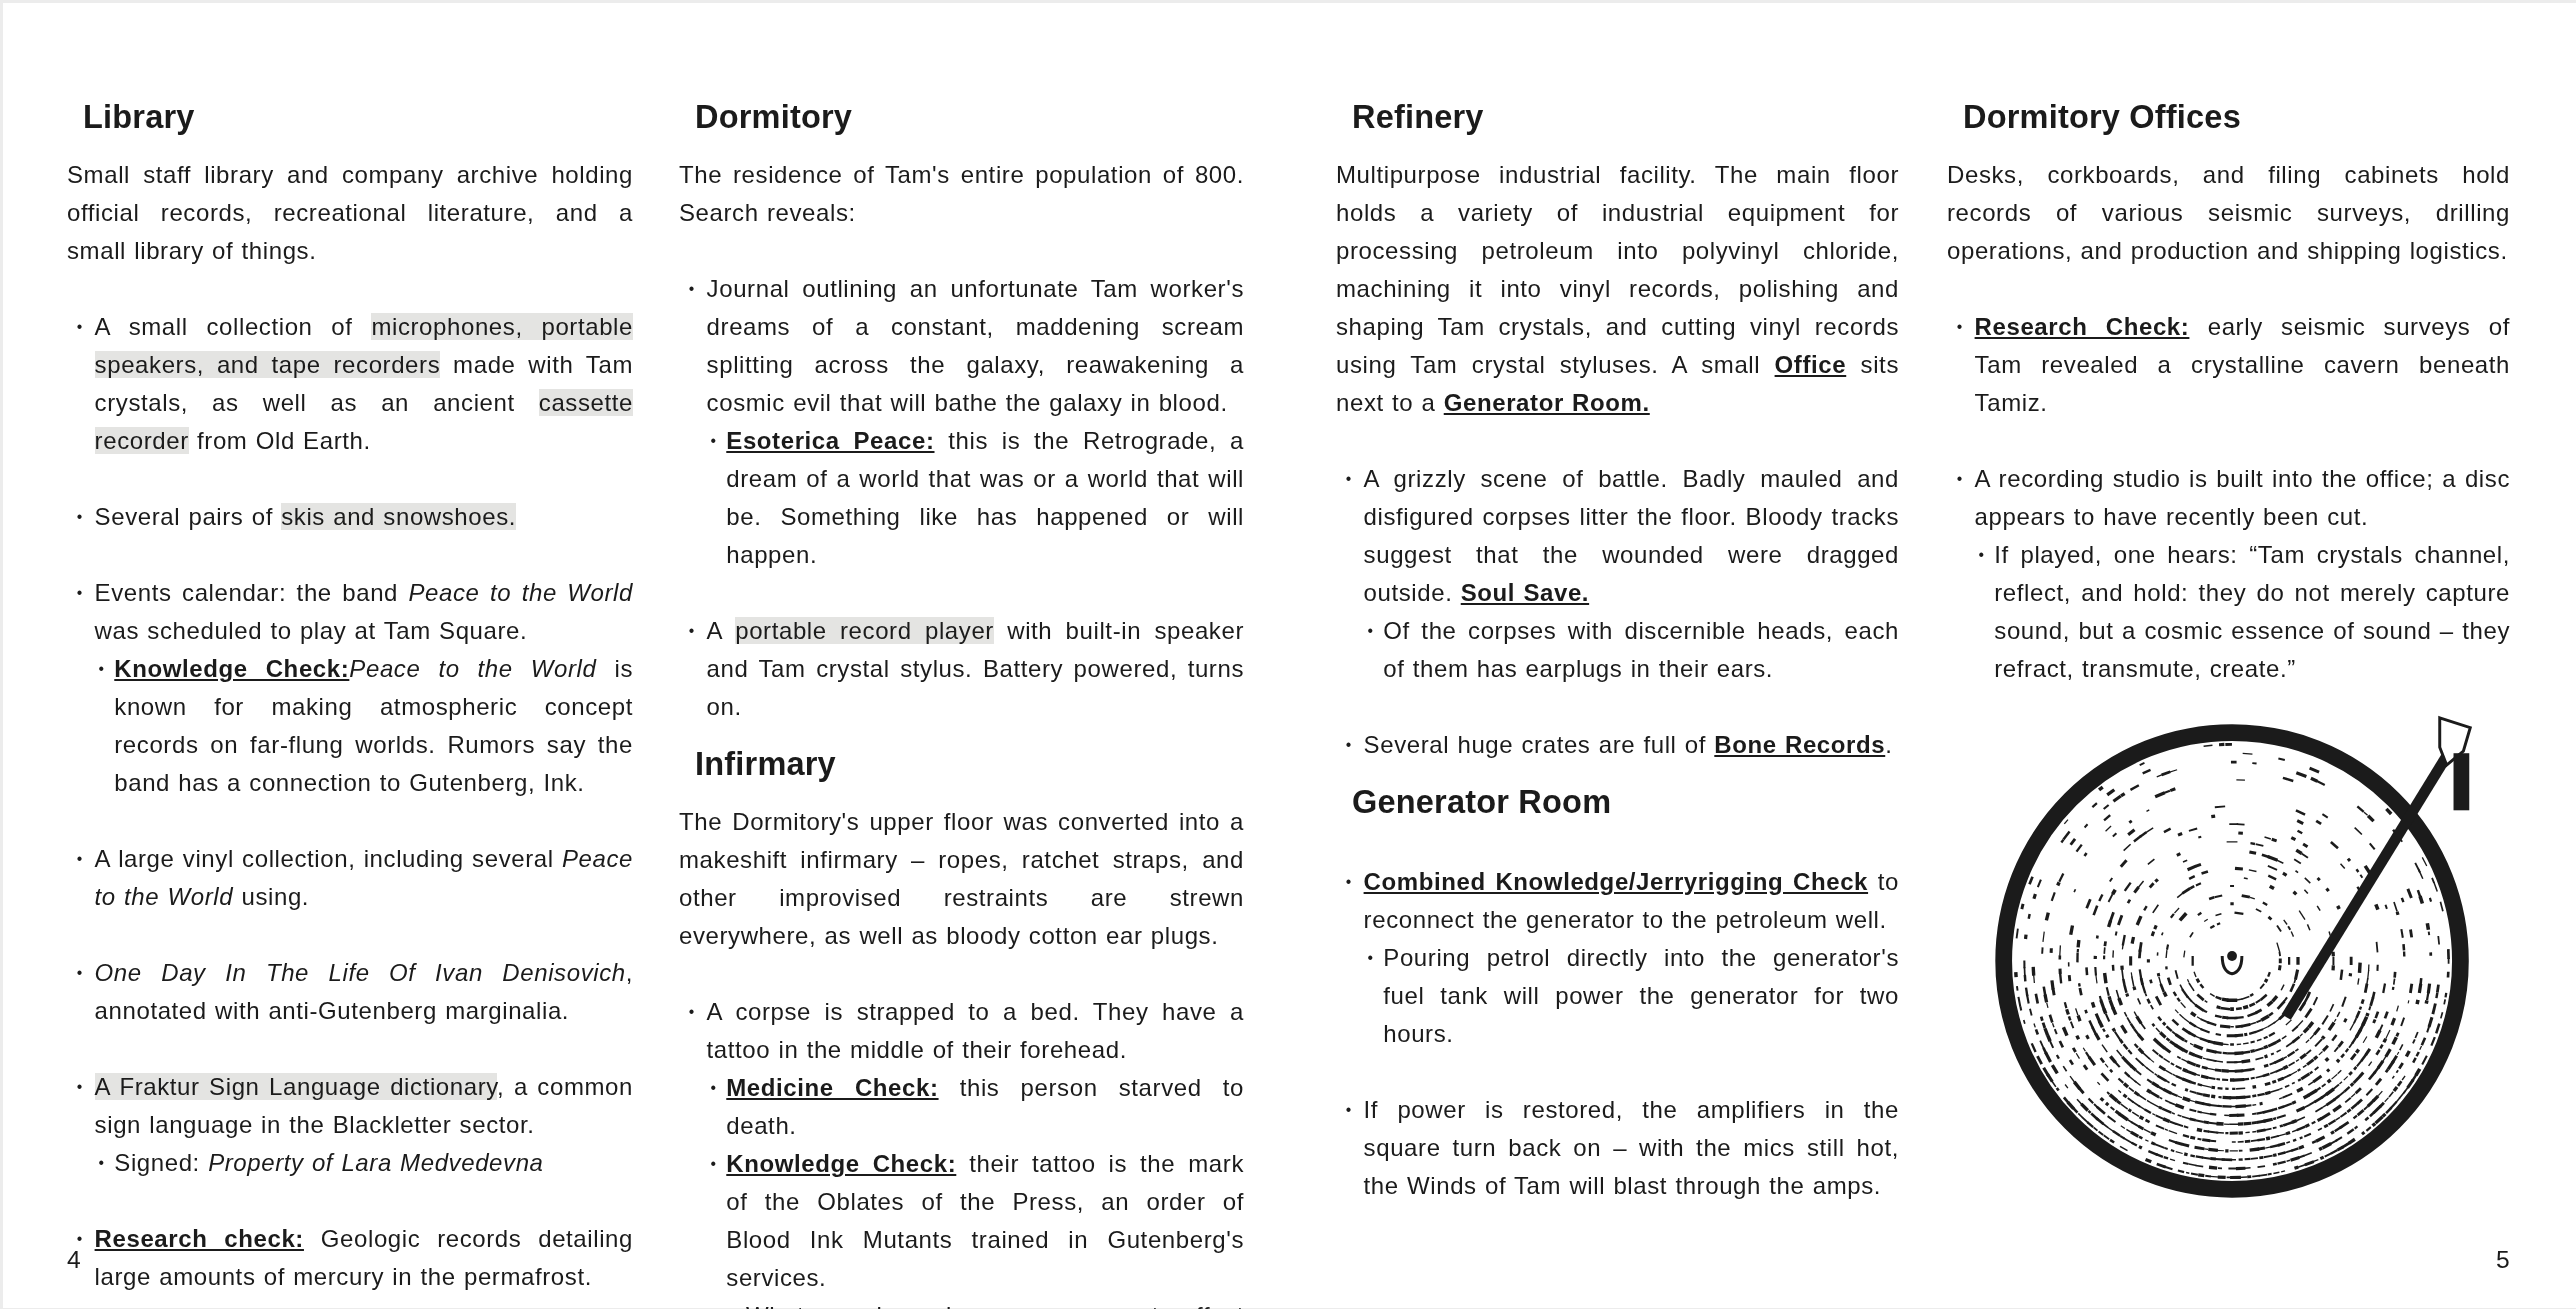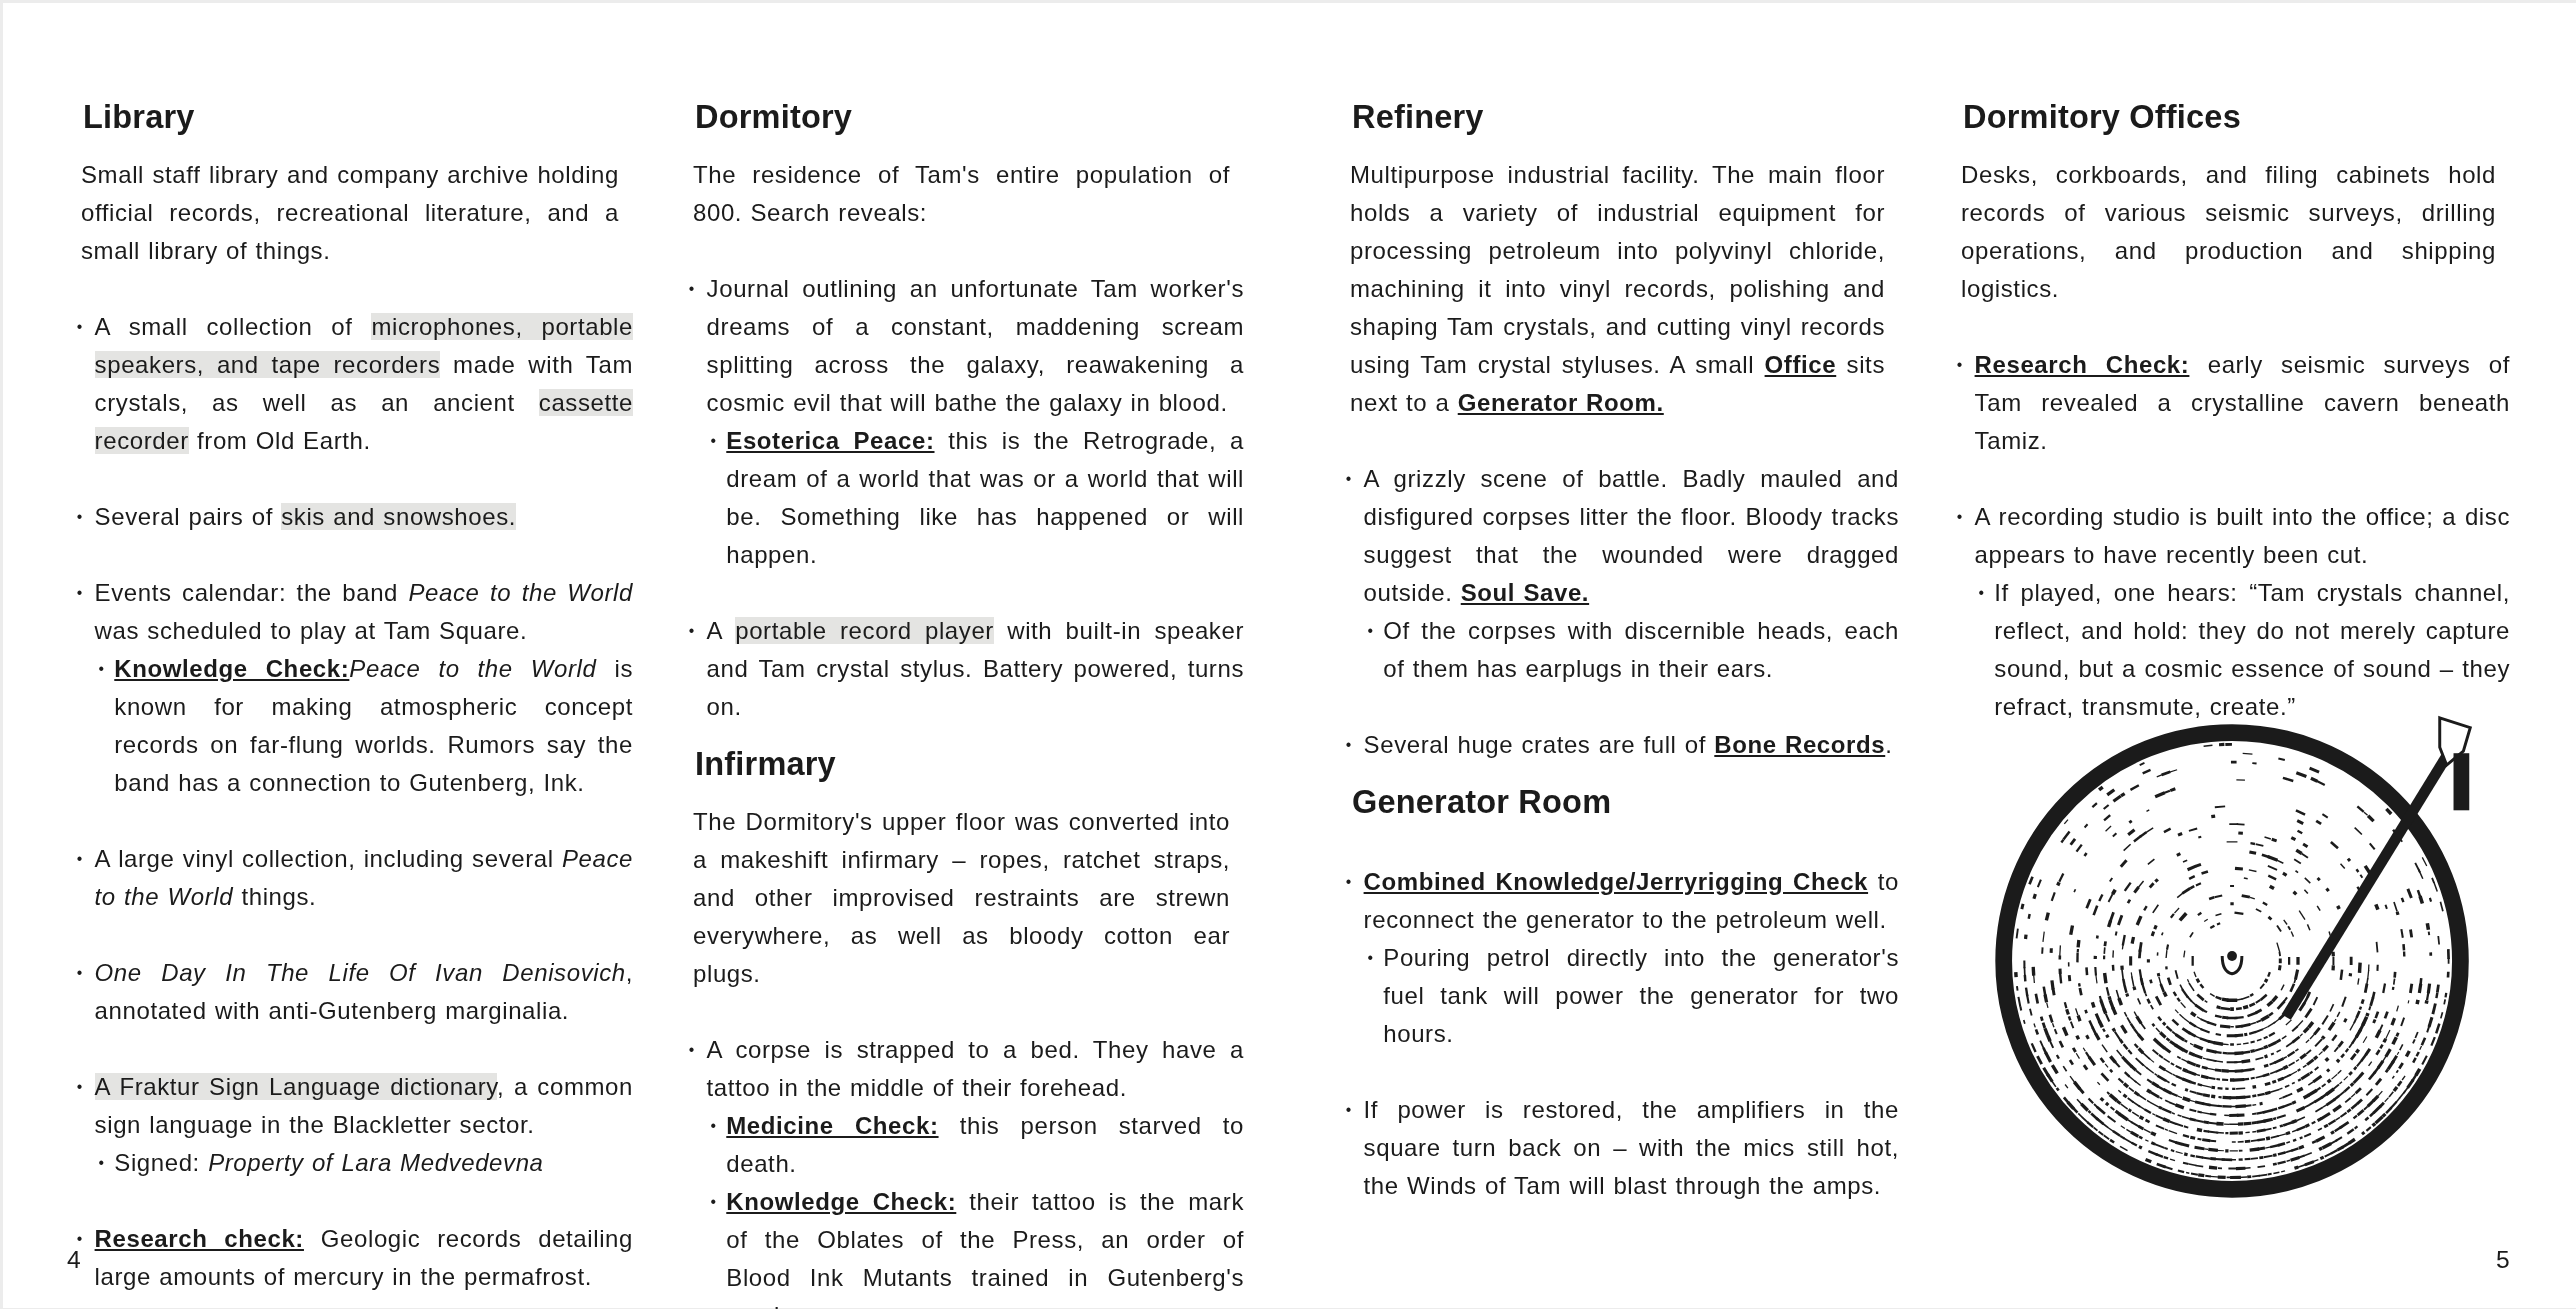--- a/index.html
+++ b/index.html
@@ -19,21 +19,21 @@
   .c2 { left: 679px;  width: 565px; }
   .c3 { left: 1336px; width: 563px; }
   .c4 { left: 1947px; width: 563px; }
 
   h2 {
     margin: 16px; font-size: 32.5px; font-weight: bold; line-height: 45px;
     letter-spacing: 0.2px; color: #1b1b1b;
   }
   .sec + .sec { margin-top: 5.9px; }
   p {
-    margin: 14px; font-size: 24px; line-height: 38px; text-align: justify;
+    margin: 0; font-size: 24px; line-height: 38px; text-align: justify;
     letter-spacing: 0.6px; word-spacing: 1px;
   }
   ul { list-style: none; margin: 38px 0 0 0; padding: 0; }
   ul ul { margin: 0; }
   li {
     position: relative; font-size: 24px; line-height: 38px; text-align: justify;
     letter-spacing: 0.6px; word-spacing: 1px;
     padding-left: 27.6px;
   }
   li.item + li.item { margin-top: 38px; }
@@ -79,21 +79,21 @@
         <span>Events calendar: the band </span><i>Peace to the World</i><span> was scheduled to play at Tam Square.</span>
         <ul>
           <li>
             <span class="bul">•</span>
             <b>Knowledge Check:</b><i>Peace to the World</i><span> is known for making atmospheric concept records on far-flung worlds. Rumors say the band has a connection to Gutenberg, Ink.</span>
           </li>
         </ul>
       </li>
       <li class="item">
         <span class="bul">•</span>
-        <span>A large vinyl collection, including several </span><i>Peace to the World</i><span> things.</span>
+        <span>A large vinyl collection, including several </span><i>Peace to the World</i><span> using.</span>
       </li>
       <li class="item">
         <span class="bul">•</span>
         <i>One Day In The Life Of Ivan Denisovich</i><span>, annotated with anti-Gutenberg marginalia.</span>
       </li>
       <li class="item">
         <span class="bul">•</span>
         <span class="hl">A Fraktur Sign Language dictionary</span><span>, a common sign language in the Blackletter sector.</span>
         <ul>
           <li>

